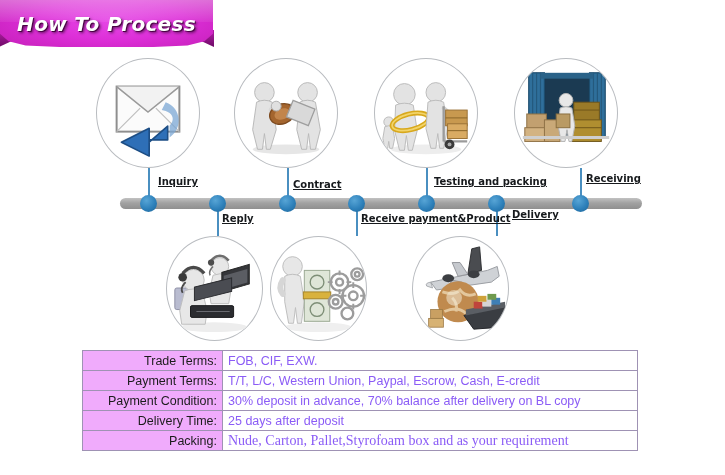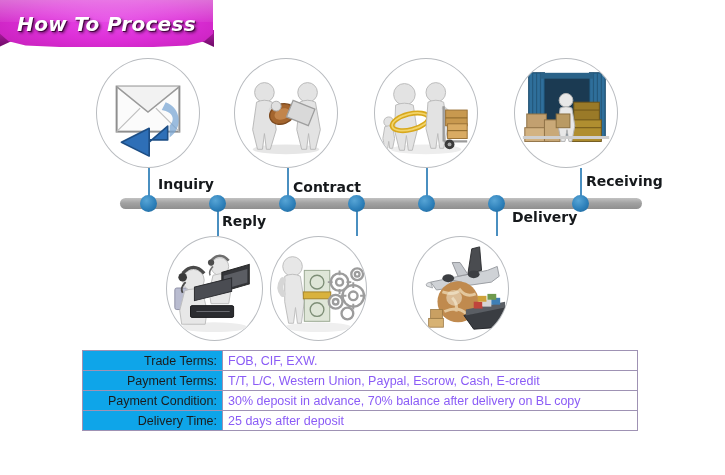--- a/index.html
+++ b/index.html
@@ -60,35 +60,35 @@
     border-radius:6px;
   }
   .node {
     position:absolute; width:17px; height:17px; border-radius:50%;
     background:radial-gradient(circle at 38% 32%, #57a5d6 0%, #2d80ba 55%, #1f6496 100%);
     top:195px;
   }
   .stem { position:absolute; width:1.5px; background:#4a8fc0; }
   .flow-label {
     position:absolute; font-family:"DejaVu Sans", sans-serif;
-    font-size:14px; font-weight:bold; color:#16191c; white-space:nowrap;
+    font-size:10px; font-weight:bold; color:#16191c; white-space:nowrap;text-decoration:underline;
   }
 
   
   .spec-table {
     position:absolute; left:82px; top:350px;
     width:556px; border-collapse:collapse;
     table-layout:fixed;
   }
   .spec-table td {
     border:1px solid #9f92b4;
     height:20px; padding:0 5px; vertical-align:middle;
   }
   .spec-table td.k {
-    width:140px; background:#0ea5e9; text-align:right;
+    width:140px; background:#f0abfc; text-align:right;
     font-family:"Liberation Sans", sans-serif;
     font-size:12.5px; color:#1c1c1c; white-space:nowrap;
   }
   .spec-table td.v {
     background:#ffffff; text-align:left;
     font-family:"Liberation Sans", sans-serif;
     font-size:12.5px; color:#8b5cf6; white-space:nowrap;
   }
   .spec-table tr.serif-row td.v {
     font-family:"Liberation Serif", serif; font-size:14px;
@@ -214,20 +214,22 @@
   <div class="node" style="left:209px;"></div>
   <div class="node" style="left:279px;"></div>
   <div class="node" style="left:348px;"></div>
   <div class="node" style="left:418px;"></div>
   <div class="node" style="left:488px;"></div>
   <div class="node" style="left:572px;"></div>
 
   <div class="flow-label" style="left:158px; top:176px;">Inquiry</div>
   <div class="flow-label" style="left:222px; top:213px;">Reply</div>
   <div class="flow-label" style="left:293px; top:179px;">Contract</div>
+  <div class="flow-label" style="left:361px; top:213px;">Receive payment&amp;Product</div>
+  <div class="flow-label" style="left:434px; top:176px;">Testing and packing</div>
   <div class="flow-label" style="left:512px; top:209px;text-align:center;">Delivery</div>
   <div class="flow-label" style="left:586px; top:173px;">Receiving</div>
 
   <div class="circle" style="left:166px; top:236px; width:97px; height:105px;">
     <svg viewBox="0 0 97 105">
       <g>
         <ellipse cx="48" cy="92" rx="34" ry="5" fill="#ededed"></ellipse>
         <rect x="8" y="52" width="16" height="22" rx="2" fill="#b9bcd0" stroke="#8e90a6" stroke-width="1"></rect>
         <g fill="#e7e7e7" stroke="#bdbdbd" stroke-width="1">
           <circle cx="54" cy="30" r="9"></circle>
@@ -329,14 +331,18 @@
       <td class="v">T/T, L/C, Western Union, Paypal, Escrow, Cash, E-credit</td>
     </tr>
     <tr>
       <td class="k">Payment Condition:</td>
       <td class="v">30% deposit in advance, 70% balance after delivery on BL copy</td>
     </tr>
     <tr>
       <td class="k">Delivery Time:</td>
       <td class="v">25 days after deposit</td>
     </tr>
+    <tr class="serif-row">
+      <td class="k">Packing:</td>
+      <td class="v">Nude, Carton, Pallet,Styrofoam box and as your requirement</td>
+    </tr>
   </tbody>
 </table>
 
 </body></html>

